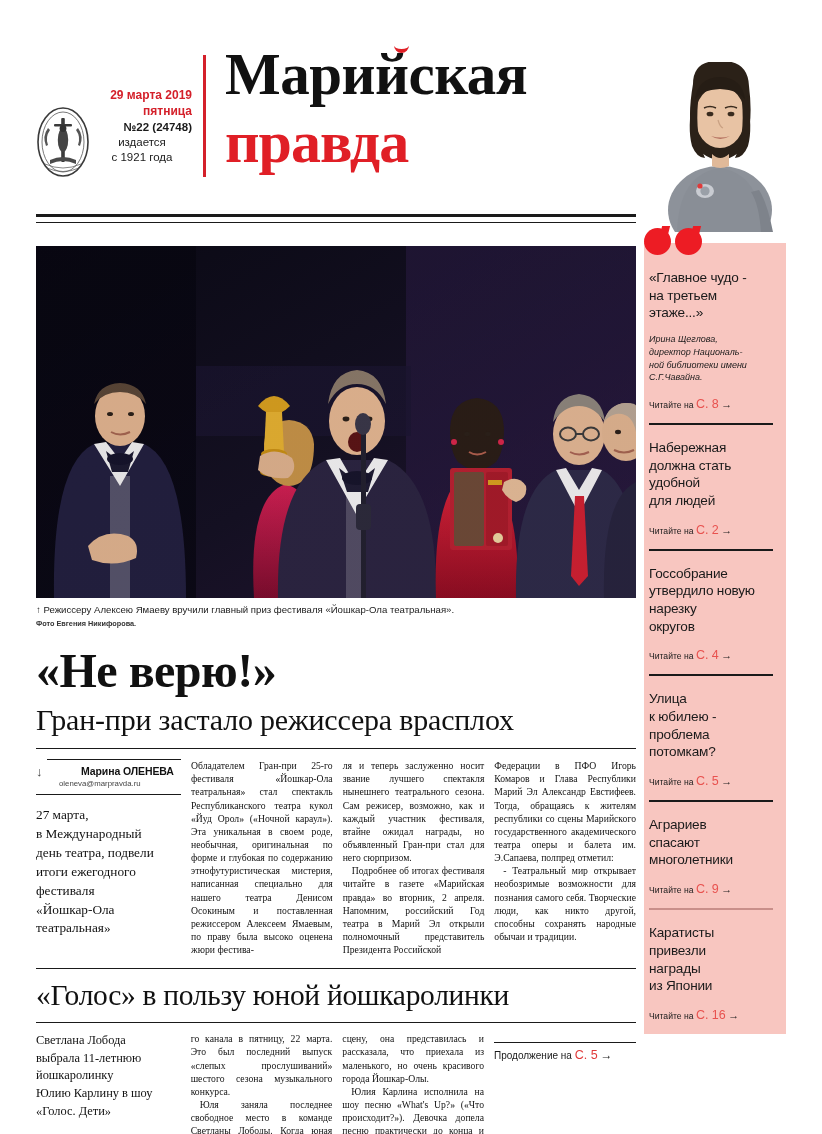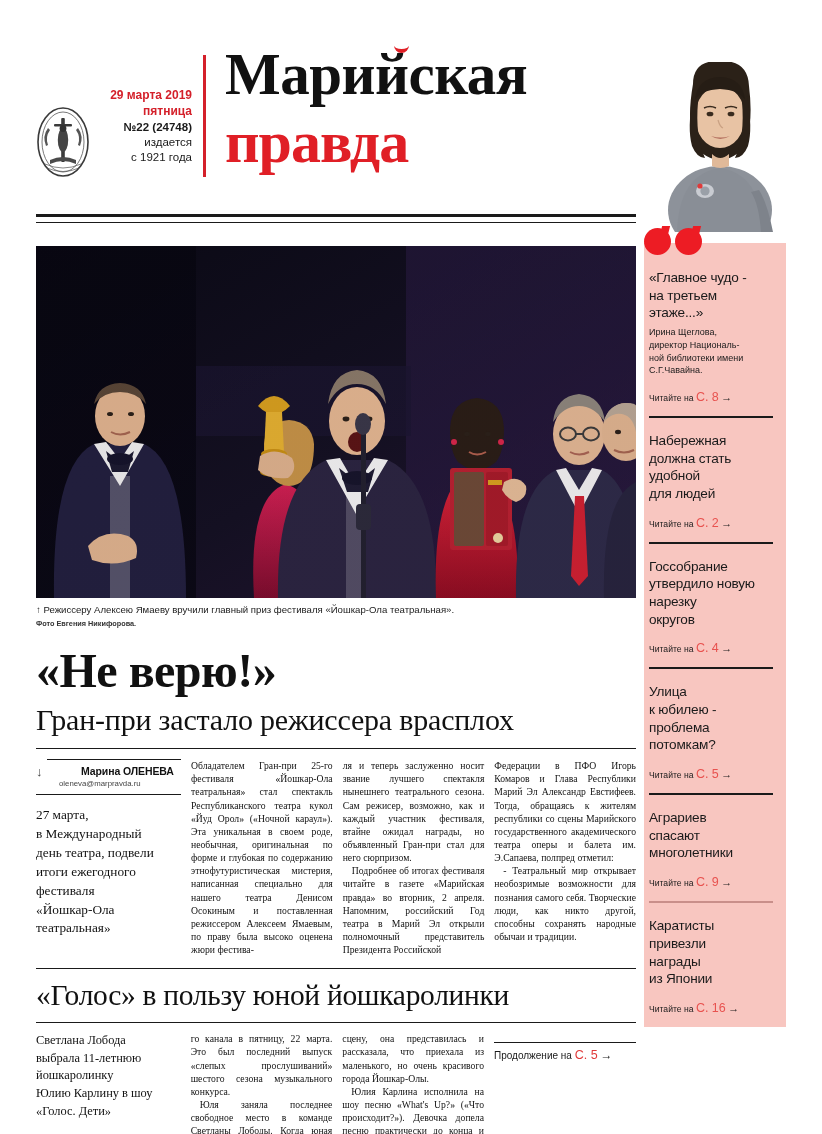--- a/index.html
+++ b/index.html
@@ -18,21 +18,21 @@
   .emblem { width: 100%; height: 100%; display: block; }
 
   .issue-info {
     position: absolute; left: 92px; top: 88px; width: 100px;
     text-align: right; line-height: 1.32;
     font-size: 11.5px; font-weight: bold; color: #1a1a1a;
   }
   .issue-date { color: #d4202a; font-size: 12px; }
   .issue-day  { color: #d4202a; font-size: 12px; }
   .issue-num  { color: #1a1a1a; font-weight: bold; font-size: 11.5px; }
-  .issue-since { color: #1a1a1a; font-weight: normal; font-size: 11.5px; }
+  .issue-since { color: #1a1a1a; font-weight: normal; font-size: 11.5px; text-align: center; }
 
   .vrule { position: absolute; left: 203px; top: 55px; width: 3px; height: 122px; background: #d4202a; }
 
   .logo { position: absolute; left: 225px; top: 46px; width: 410px; height: 160px; }
   .logo-top {
     font-family: "Liberation Serif", serif;
     font-size: 59px; font-weight: bold; color: #111; letter-spacing: -0.5px;
     line-height: 0.98; position: relative; white-space: nowrap;
   }
   .logo-bot {
@@ -142,22 +142,23 @@
   
   .sidebar { position: absolute; left: 644px; top: 243px; width: 142px; }
   .sb-panel { background: #f8c6c0; padding: 14px 13px 12px 5px; }
   .sb-panel.first { padding-top: 26px; }
 
   .sb-title {
     font-size: 13.6px; color: #1a1a1a; line-height: 1.3; font-weight: normal;
     letter-spacing: -0.2px; white-space: pre-line;
   }
   .sb-sub {
-    font-size: 9px; color: #1a1a1a; line-height: 1.42; margin-top: 4px;
+    font-size: 9px; color: #1a1a1a; line-height: 1.42; margin-top: 11px;
     white-space: pre-line;
+    font-style: italic;
   }
   .sb-read { font-size: 8.6px; color: #1a1a1a; margin-top: 13px; }
   .sb-read .pg { color: #e8524f; font-size: 12.5px; }
   .sb-read .arw { color: #1a1a1a; font-size: 11px; }
   .sb-sep { height: 2px; background: #1a1a1a; margin: 12px 0 0 0; }
   .sb-sep.grey { background: #c98f8a; }
   .sb-gap { height: 14px; }
 </style>
 </head>
 <body>

